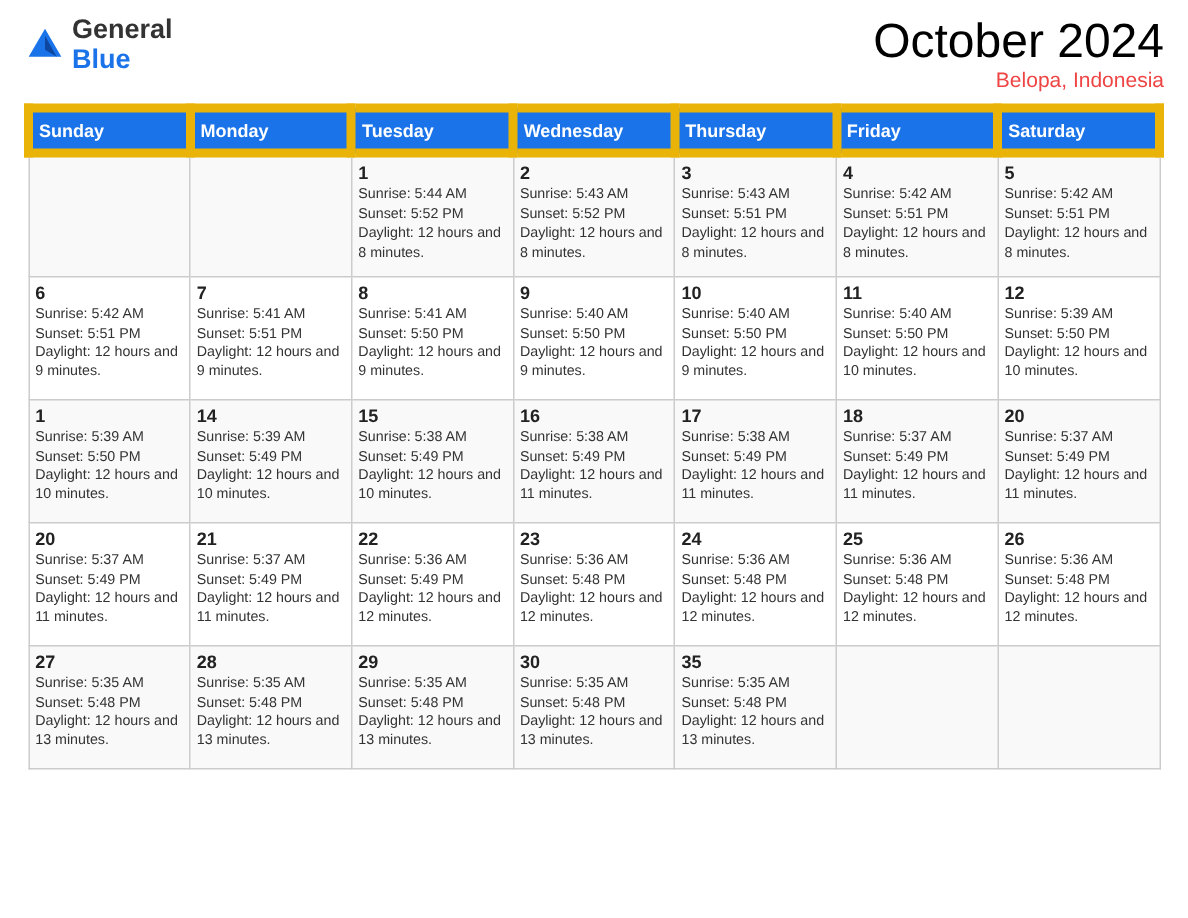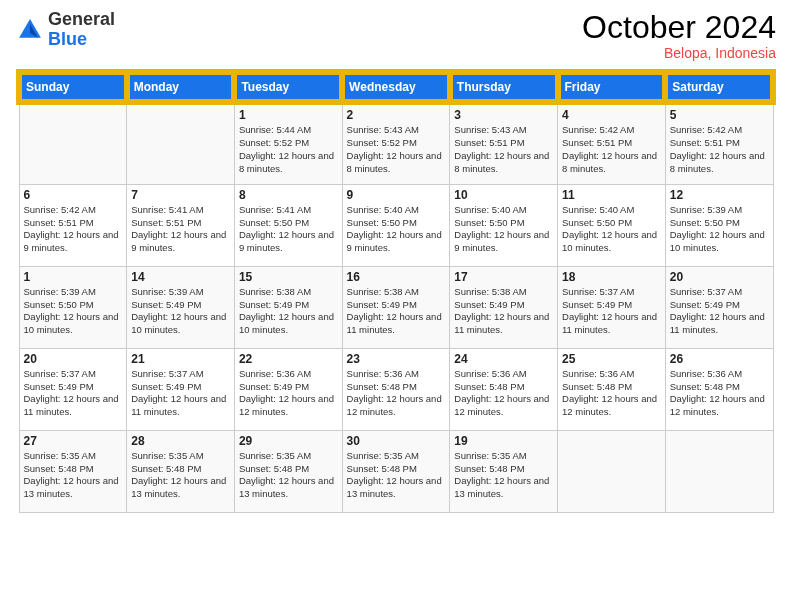--- a/index.html
+++ b/index.html
@@ -194,20 +194,20 @@
         </tr>
         <tr>
           <td><span class="day-num">27</span>
           <span class="cell-text">Sunrise: 5:35 AM<br>Sunset: 5:48 PM<br>Daylight: 12 hours and 13 minutes.</span></td>
           <td><span class="day-num">28</span>
           <span class="cell-text">Sunrise: 5:35 AM<br>Sunset: 5:48 PM<br>Daylight: 12 hours and 13 minutes.</span></td>
           <td><span class="day-num">29</span>
           <span class="cell-text">Sunrise: 5:35 AM<br>Sunset: 5:48 PM<br>Daylight: 12 hours and 13 minutes.</span></td>
           <td><span class="day-num">30</span>
           <span class="cell-text">Sunrise: 5:35 AM<br>Sunset: 5:48 PM<br>Daylight: 12 hours and 13 minutes.</span></td>
-          <td><span class="day-num">19</span>
+          <td><span class="day-num">35</span>
           <span class="cell-text">Sunrise: 5:35 AM<br>Sunset: 5:48 PM<br>Daylight: 12 hours and 13 minutes.</span></td>
           <td class="empty-cell"></td>
           <td class="empty-cell"></td>
         </tr>
       </tbody>
   </table>
 </div>
 
 </body></html>

